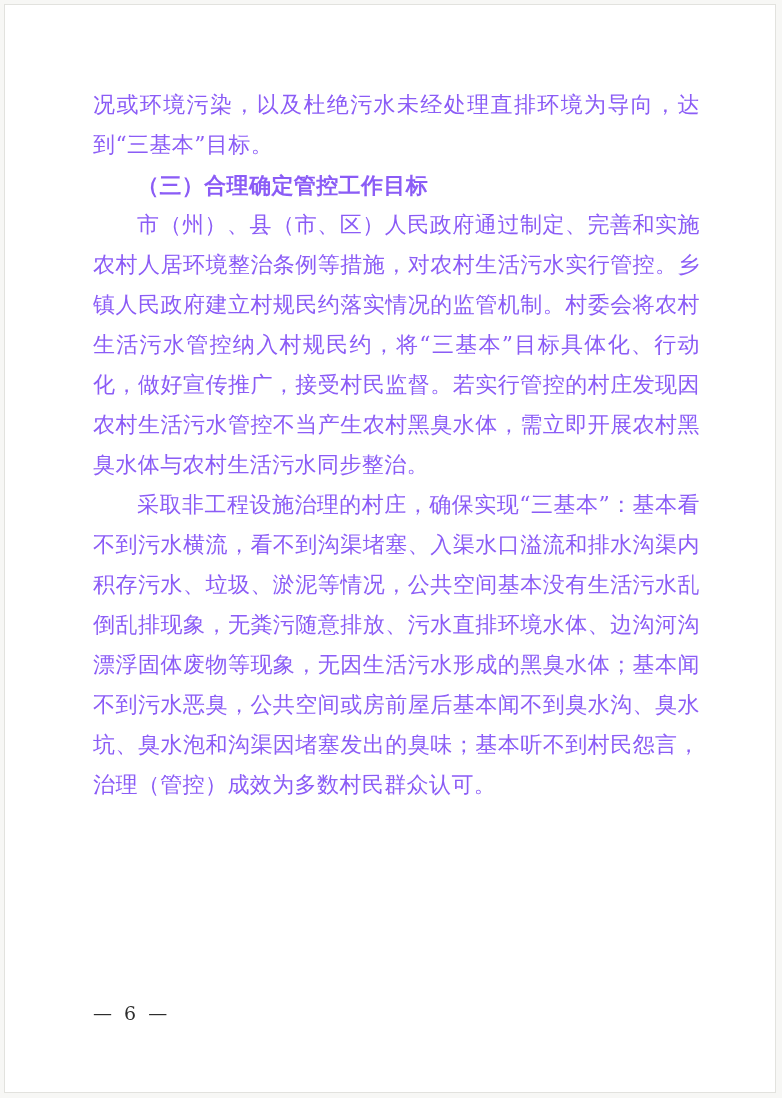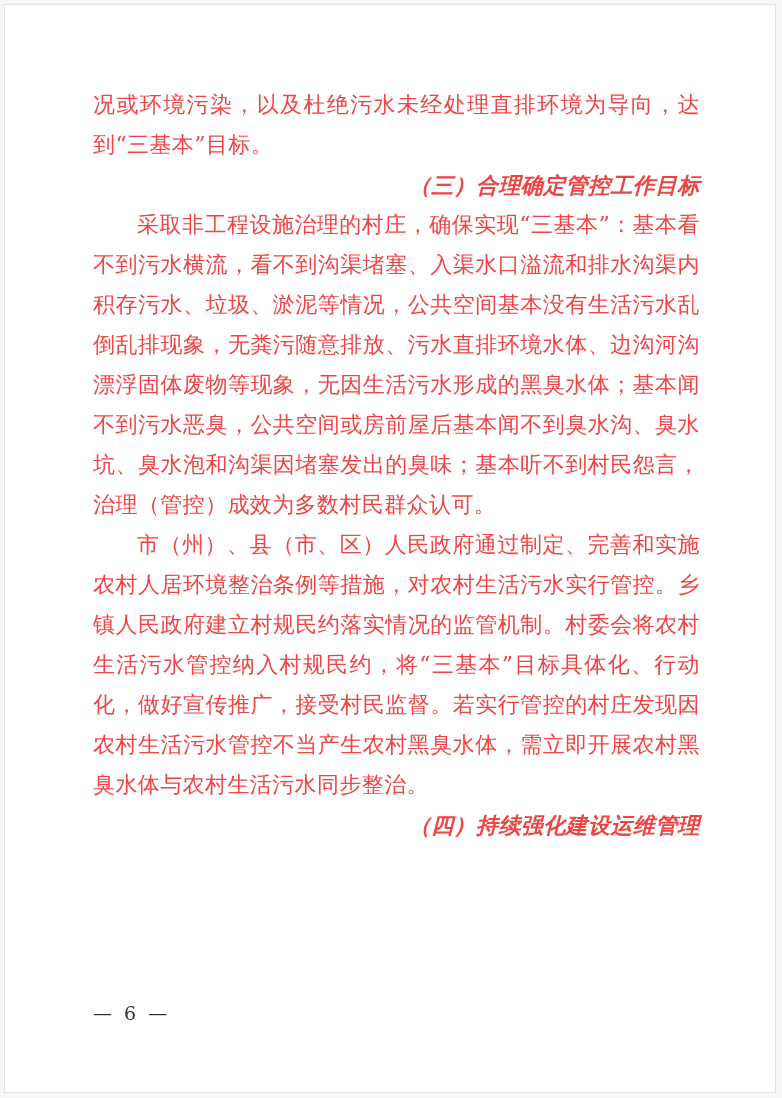--- a/index.html
+++ b/index.html
@@ -21,62 +21,60 @@
     height: 1089px;
     background: #ffffff;
     border: 1px solid #e2e2de;
     box-sizing: border-box;
   }
   .text-area {
     position: absolute;
     left: 88px;
     top: 80px;
     width: 607px;
-    color: #ef4444;
+    color: #8b5cf6;
     font-family: "DejaVu Serif", "Liberation Serif", serif;
     font-size: 22px;
     line-height: 40px;
     letter-spacing: 0.4px;
     text-align: justify;
     text-justify: inter-character;
   }
   .para {
     margin: 0;
     text-indent: 2em;
   }
   .para.continued {
     text-indent: 0;
   }
   .sec-heading {
     margin: 0;
     font-size: 22px;
     line-height: 40px;
     font-weight: 700;
     text-indent: 2em;
-    text-align: right;
+    text-align: left;
     letter-spacing: 0.4px;
-    font-style: italic;
   }
   .page-number {
     position: absolute;
     left: 88px;
     top: 993px;
     font-family: "DejaVu Serif", "Liberation Serif", serif;
     font-size: 19px;
     line-height: 30px;
     letter-spacing: 3px;
     color: #2d2d2d;
   }
 </style>
 </head>
 <body>
 
 <div class="sheet">
   <div class="text-area">
     <p class="para continued">况或环境污染，以及杜绝污水未经处理直排环境为导向，达到“三基本”目标。</p>
     <h2 class="sec-heading">（三）合理确定管控工作目标</h2>
+    <p class="para">市（州）、县（市、区）人民政府通过制定、完善和实施农村人居环境整治条例等措施，对农村生活污水实行管控。乡镇人民政府建立村规民约落实情况的监管机制。村委会将农村生活污水管控纳入村规民约，将“三基本”目标具体化、行动化，做好宣传推广，接受村民监督。若实行管控的村庄发现因农村生活污水管控不当产生农村黑臭水体，需立即开展农村黑臭水体与农村生活污水同步整治。</p>
     <p class="para">采取非工程设施治理的村庄，确保实现“三基本”：基本看不到污水横流，看不到沟渠堵塞、入渠水口溢流和排水沟渠内积存污水、垃圾、淤泥等情况，公共空间基本没有生活污水乱倒乱排现象，无粪污随意排放、污水直排环境水体、边沟河沟漂浮固体废物等现象，无因生活污水形成的黑臭水体；基本闻不到污水恶臭，公共空间或房前屋后基本闻不到臭水沟、臭水坑、臭水泡和沟渠因堵塞发出的臭味；基本听不到村民怨言，治理（管控）成效为多数村民群众认可。</p>
-    <p class="para">市（州）、县（市、区）人民政府通过制定、完善和实施农村人居环境整治条例等措施，对农村生活污水实行管控。乡镇人民政府建立村规民约落实情况的监管机制。村委会将农村生活污水管控纳入村规民约，将“三基本”目标具体化、行动化，做好宣传推广，接受村民监督。若实行管控的村庄发现因农村生活污水管控不当产生农村黑臭水体，需立即开展农村黑臭水体与农村生活污水同步整治。</p>
-    <h2 class="sec-heading">（四）持续强化建设运维管理</h2>
   </div>
 
   <div class="page-number">— 6 —</div>
 </div>
 
 </body></html>

